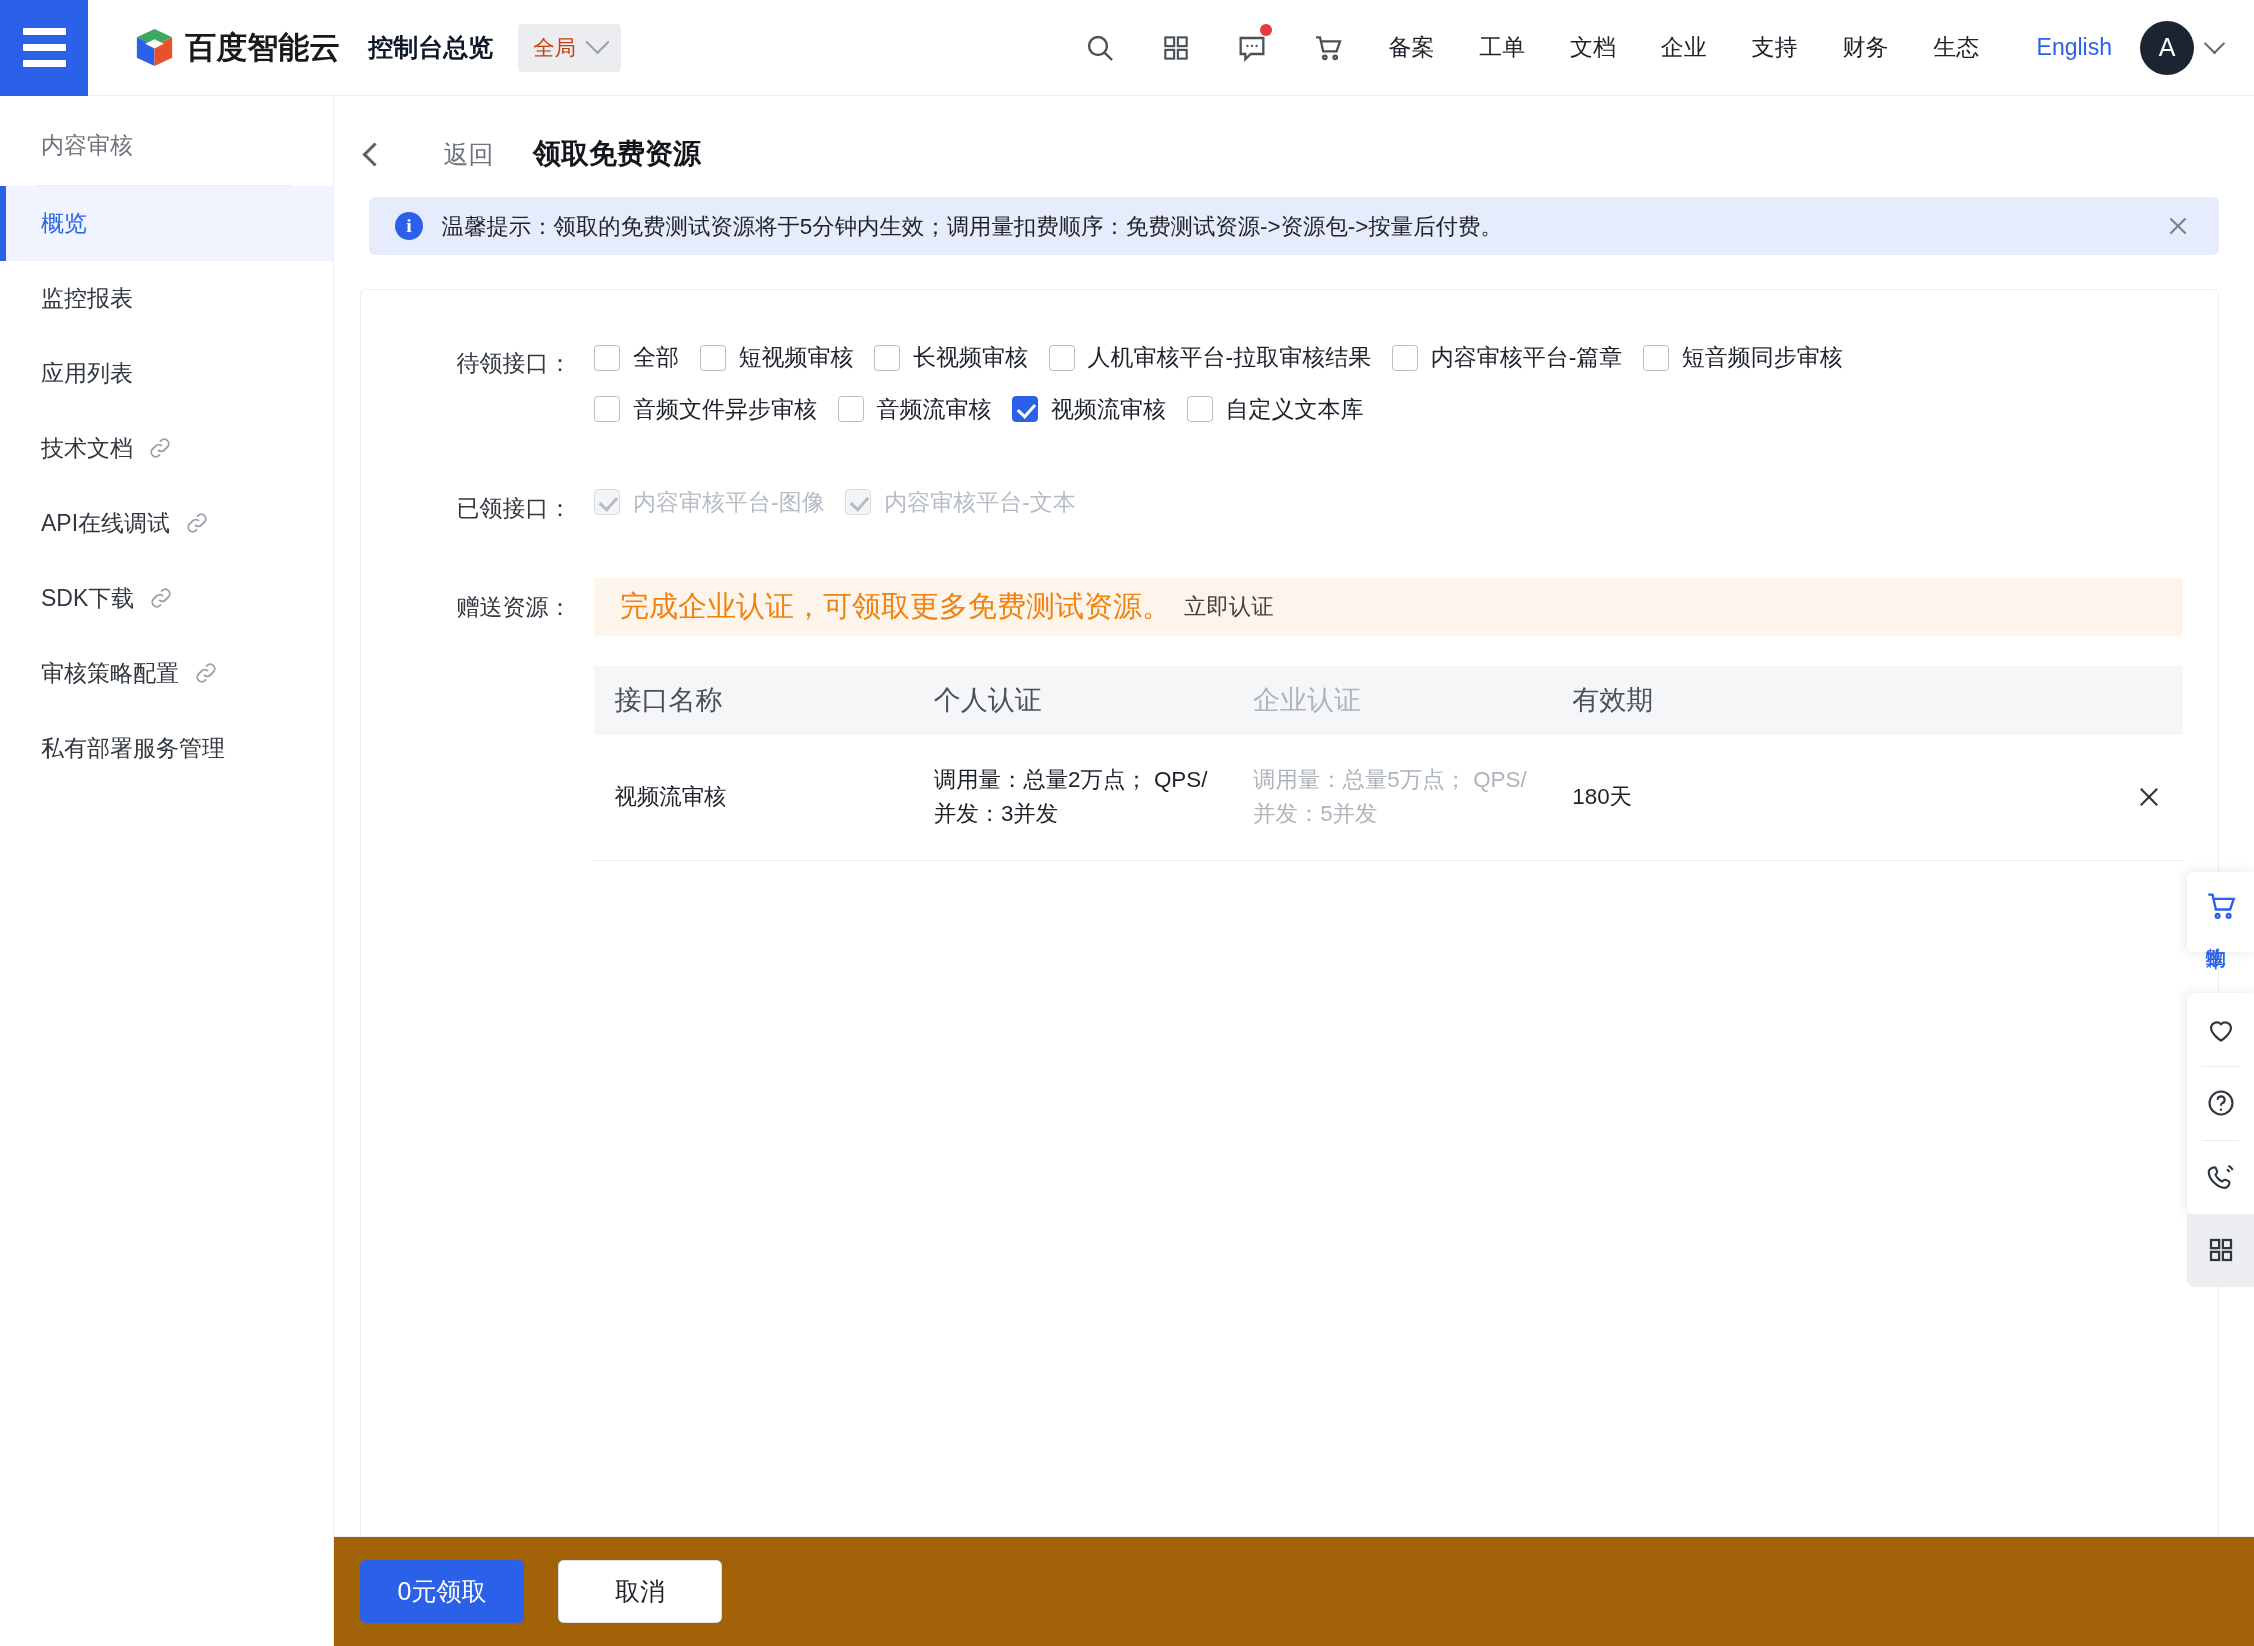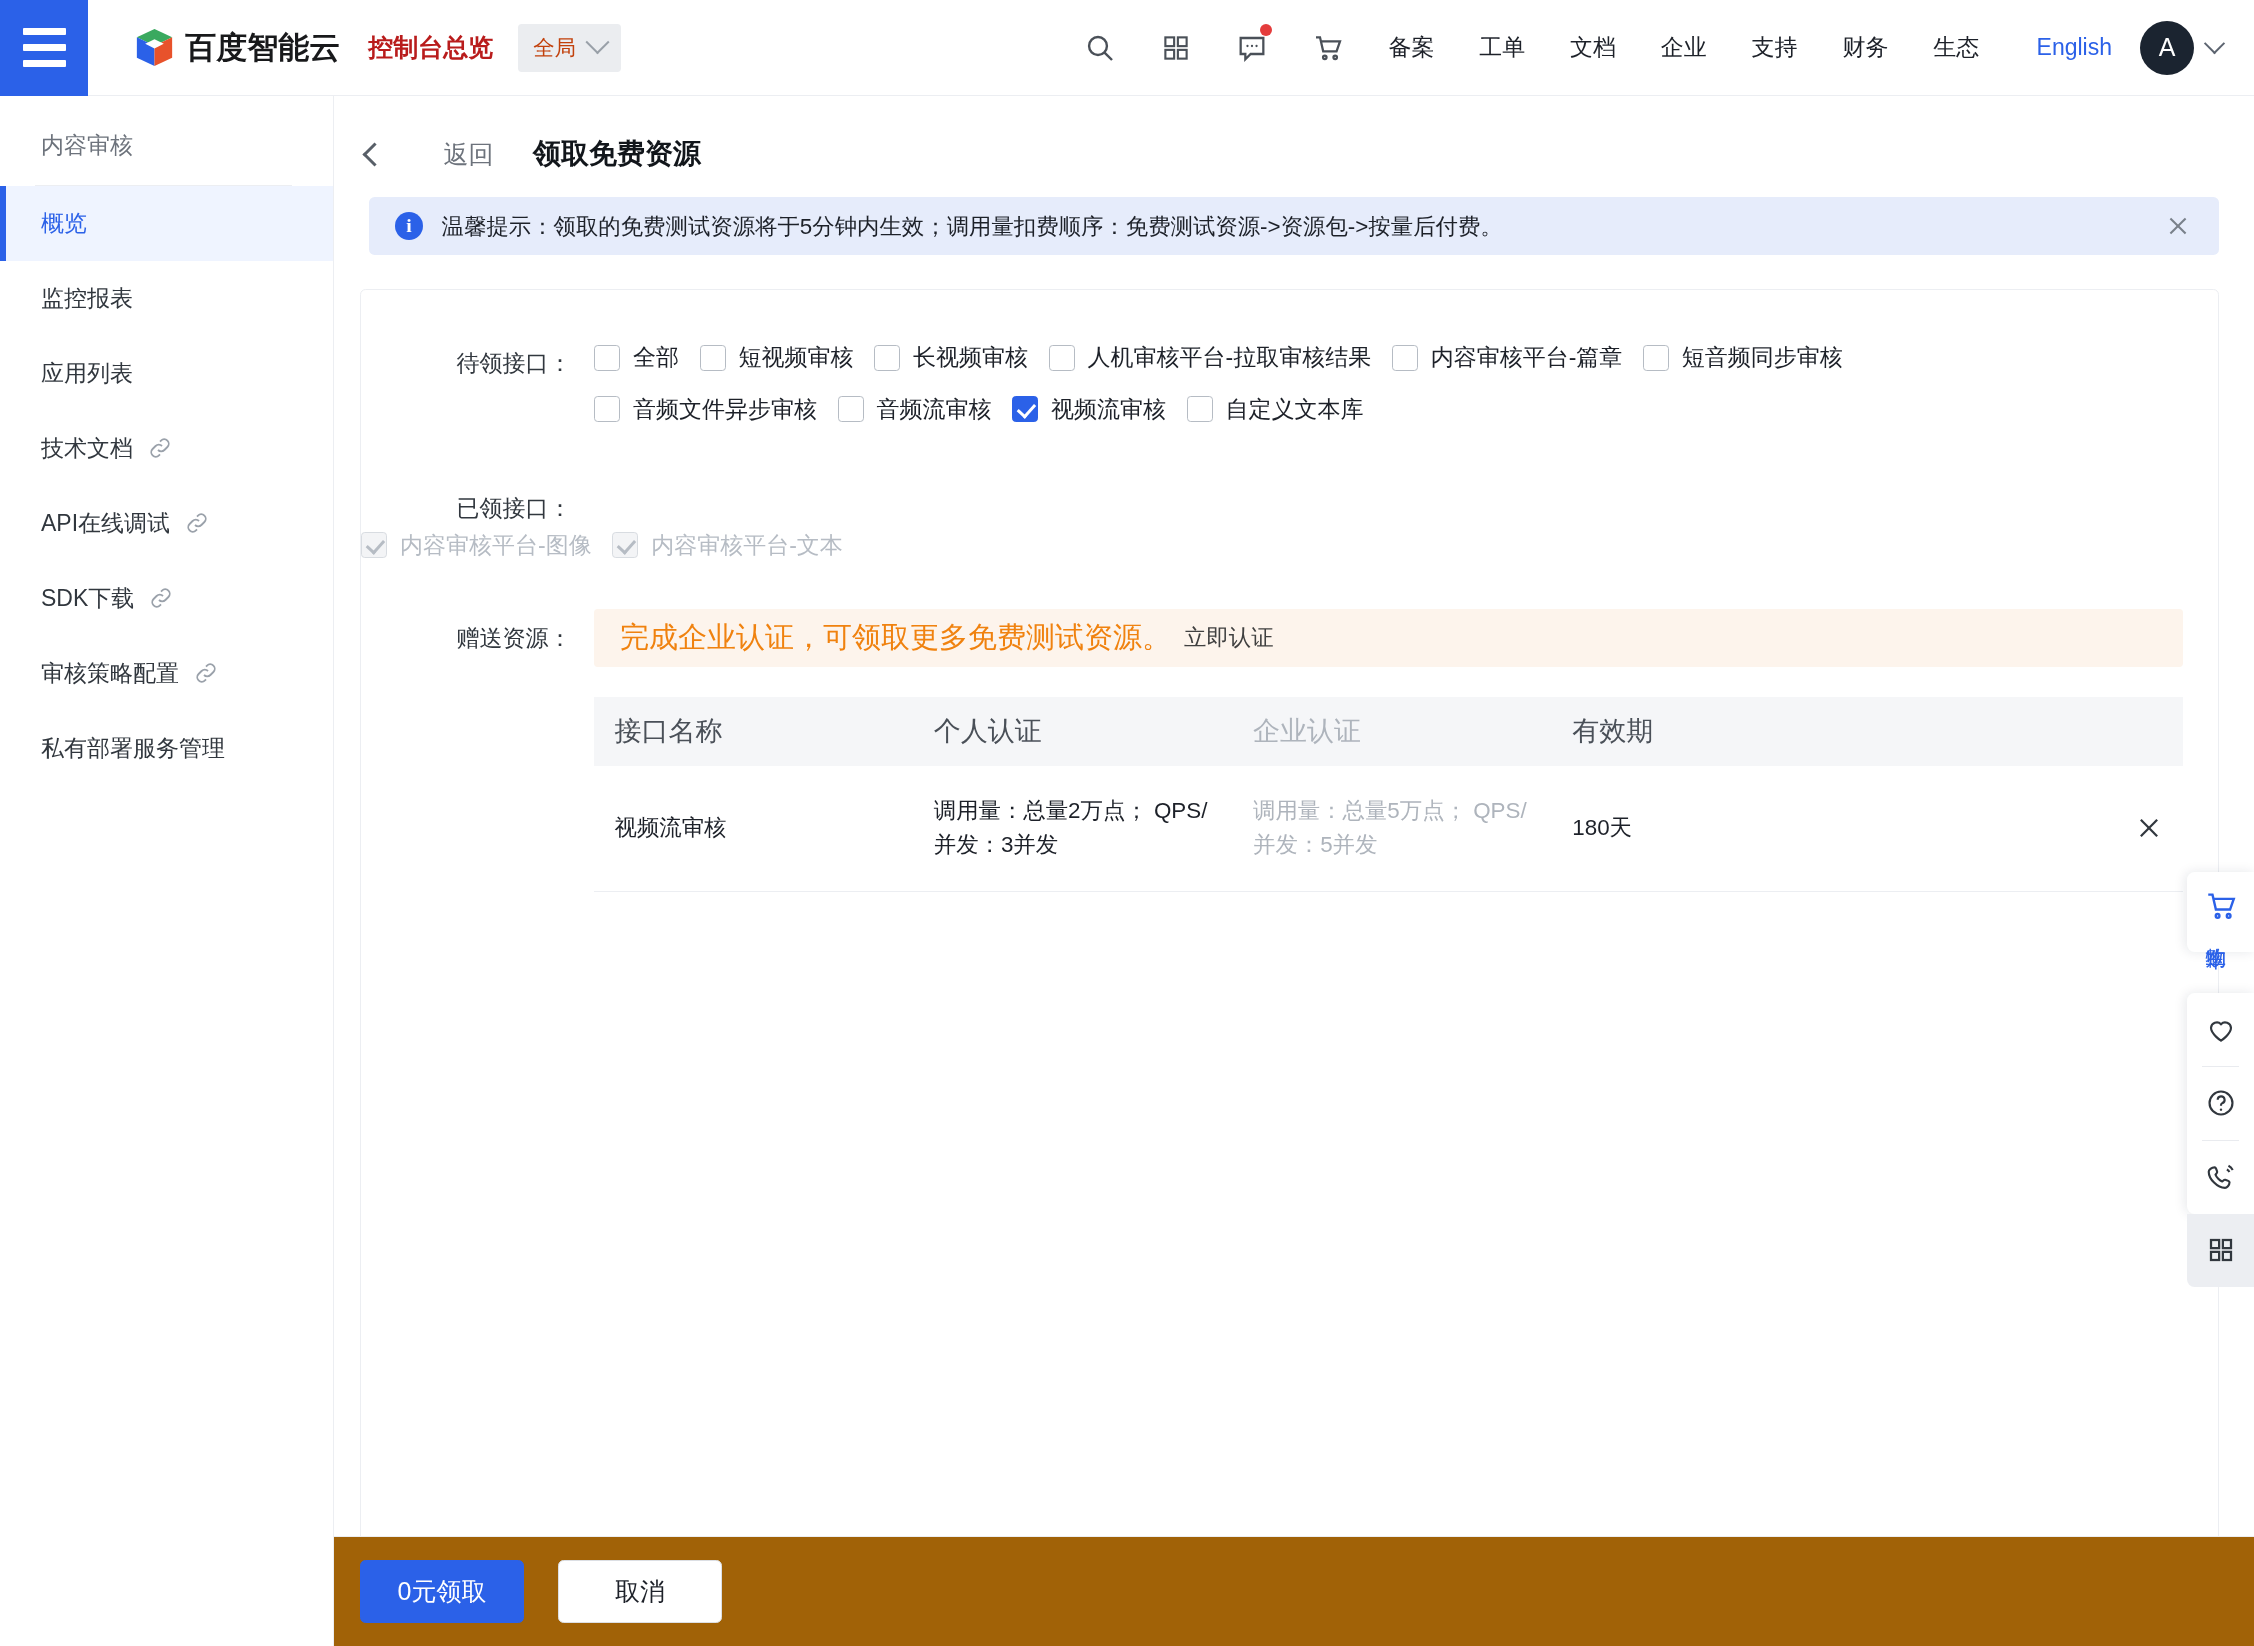--- a/index.html
+++ b/index.html
@@ -22,21 +22,21 @@
     width: 88px; height: 96px; background: #2b61e8;
     display: flex; flex-direction: column; align-items: center; justify-content: center;
     gap: 9.3px; cursor: pointer; flex: 0 0 auto;
   }
   .hamburger span { display:block; width: 43px; height: 6.5px; background:#fff; border-radius:0.9px; }
 
   .brand { display:flex; align-items:center; margin-left: 47px; flex: 0 0 auto; }
   .brand-logo { width: 39px; height: 41px; margin-right: 11.2px; }
   .brand-name { font-size: 31px; font-weight: 700; color:#18191b; letter-spacing: 0px; white-space: nowrap; }
 
-  .console-title { margin-left: 28px; font-size: 25px; color:#b91c1c; font-weight: 600; white-space:nowrap; }
+  .console-title { margin-left: 28px; font-size: 25px; color:#0f172a; font-weight: 600; white-space:nowrap; }
 
   .region-select {
     margin-left: 25px; height: 48px; min-width: 93px; background:#ebedf0;
     border-radius: 3.7px; display:flex; align-items:center; gap: 13px;
     padding: 0 15px; cursor:pointer;
   }
   .region-select .rs-label { font-size: 21.4px; color:#c2410c;font-family:Liberation Mono, monospace; }
   .chev { width: 17px; height: 17px; border-right: 2.8px solid #99a0a8; border-bottom: 2.8px solid #99a0a8;
           transform: rotate(45deg) translate(-3.7px,-3.7px); }
 
@@ -365,21 +365,21 @@
             <span>视频流审核</span>
           </label>
           <label class="cb">
             <span class="box"></span>
             <span>自定义文本库</span>
           </label>
         </div>
       </div>
     </div>
 
-    <div class="form-row" style="margin-top:62px;flex-direction:column;">
+    <div class="form-row" style="margin-top:62px;">
       <div class="form-label">已领接口：</div>
       <div class="form-body">
         <div class="cb-line">
           <label class="cb disabled checked">
             <span class="box"></span>
             <span>内容审核平台-图像</span>
           </label>
           <label class="cb disabled checked">
             <span class="box"></span>
             <span>内容审核平台-文本</span>

